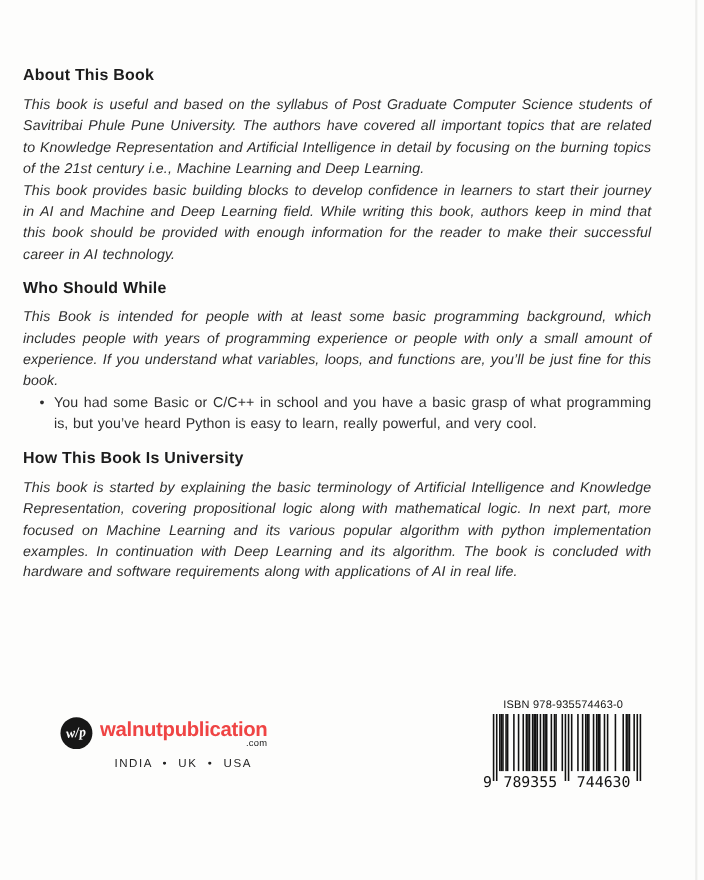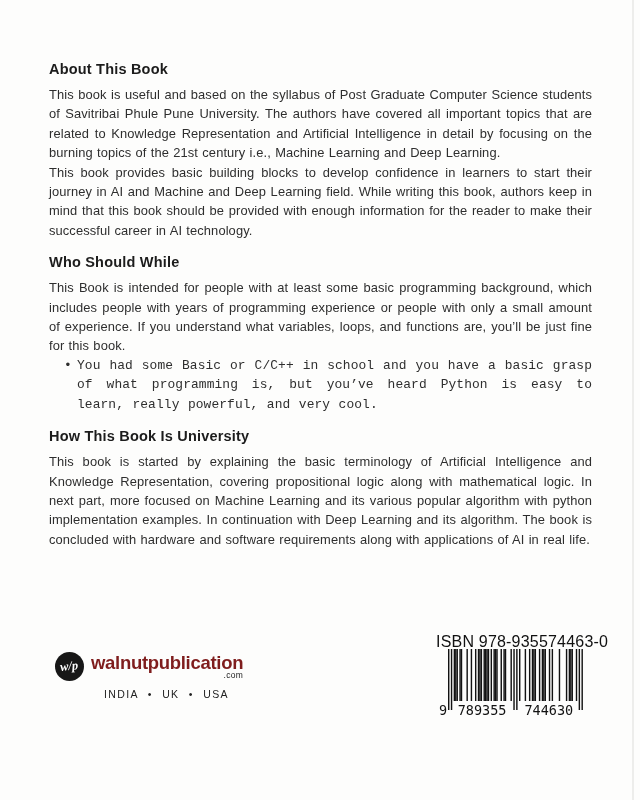--- a/index.html
+++ b/index.html
@@ -4,35 +4,35 @@
 <title>Book Back Cover</title>
 <style>
   html,body{margin:0;padding:0;background:#ffffff;}
   .page{
     position:relative;width:640px;height:800px;overflow:hidden;
     background:#fdfdfc;
     font-family:"Liberation Sans", sans-serif;
     color:#2e2e2e;
   }
   .page-seam{position:absolute;top:0;bottom:0;right:6px;width:2px;background:#ededeb;}
-  .content{padding:60px 48px 0 49px;}
+  .content{padding:60px 48px 0 21px;}
   .section-heading{
     font-size:14.5px;line-height:18px;font-weight:700;color:#1c1c1c;
     margin:13px 0 7px 0;letter-spacing:.2px;
   }
   .section-heading.first{margin-top:0;}
   .body-par{
     font-size:12.9px;line-height:19.4px;margin:0;
-    text-align:justify;letter-spacing:.1px;word-spacing:.6px;color:#2e2e2e;
+    text-align:justify;letter-spacing:.1px;word-spacing:.6px;color:#2e2e2e;font-style:italic;
   }
   .bullet-list{list-style:none;margin:0 0 12px 15px;padding:0;}
   .bullet-list li{
     position:relative;padding-left:13px;margin:0;
     font-size:12.9px;line-height:19.4px;text-align:justify;
-    letter-spacing:.1px;word-spacing:.6px;color:#2e2e2e;font-family:Liberation Mono, monospace;
+    letter-spacing:.1px;word-spacing:.6px;color:#2e2e2e;
   }
   .bullet-list li::before{content:"•";position:absolute;left:0;top:0;color:#2e2e2e;}
   
   .footer{
     position:absolute;left:0;right:0;top:636px;
     display:flex;justify-content:space-between;align-items:flex-start;
     padding:0 52px 0 55px;
   }
   .publisher{margin-top:16px;}
   .logo-row{display:flex;align-items:center;gap:7px;}
@@ -40,34 +40,34 @@
     width:29px;height:29px;border-radius:50%;background:#171717;
     display:flex;align-items:center;justify-content:center;flex:0 0 auto;
   }
   .logo-monogram{
     color:#ffffff;font-family:"Liberation Serif", serif;
     font-style:italic;font-weight:700;font-size:12.5px;line-height:1;
     transform:rotate(-6deg);
   }
   .wordmark-col{display:flex;flex-direction:column;}
   .publisher-name{
-    font-size:18.5px;font-weight:800;color:#7f1d1d;line-height:18px;
+    font-size:18.5px;font-weight:800;color:#ef4444;line-height:18px;
     letter-spacing:-.3px;
   }
   .publisher-domain{
     align-self:flex-end;font-size:8.5px;font-weight:400;color:#1b1b1b;
     line-height:8px;margin-top:-1px;letter-spacing:.3px;
   }
   .publisher-regions{
     margin:7px 0 0 49px;font-size:10.5px;font-weight:400;color:#222;
     letter-spacing:1.4px;word-spacing:5px;
   }
   .barcode-block{width:152px;text-align:center;}
   .isbn-label{
-    font-size:16px;color:#111;letter-spacing:.2px;line-height:12px;
+    font-size:10px;color:#111;letter-spacing:.2px;line-height:12px;
     margin-bottom:1px;white-space:nowrap;
   }
   .barcode-svg{display:block;}
   .barcode-svg rect{fill:#121212;}
   .barcode-svg text{
     font-family:"DejaVu Sans Mono", monospace;font-size:13.5px;fill:#121212;
   }
 </style>
 </head>
 <body>

